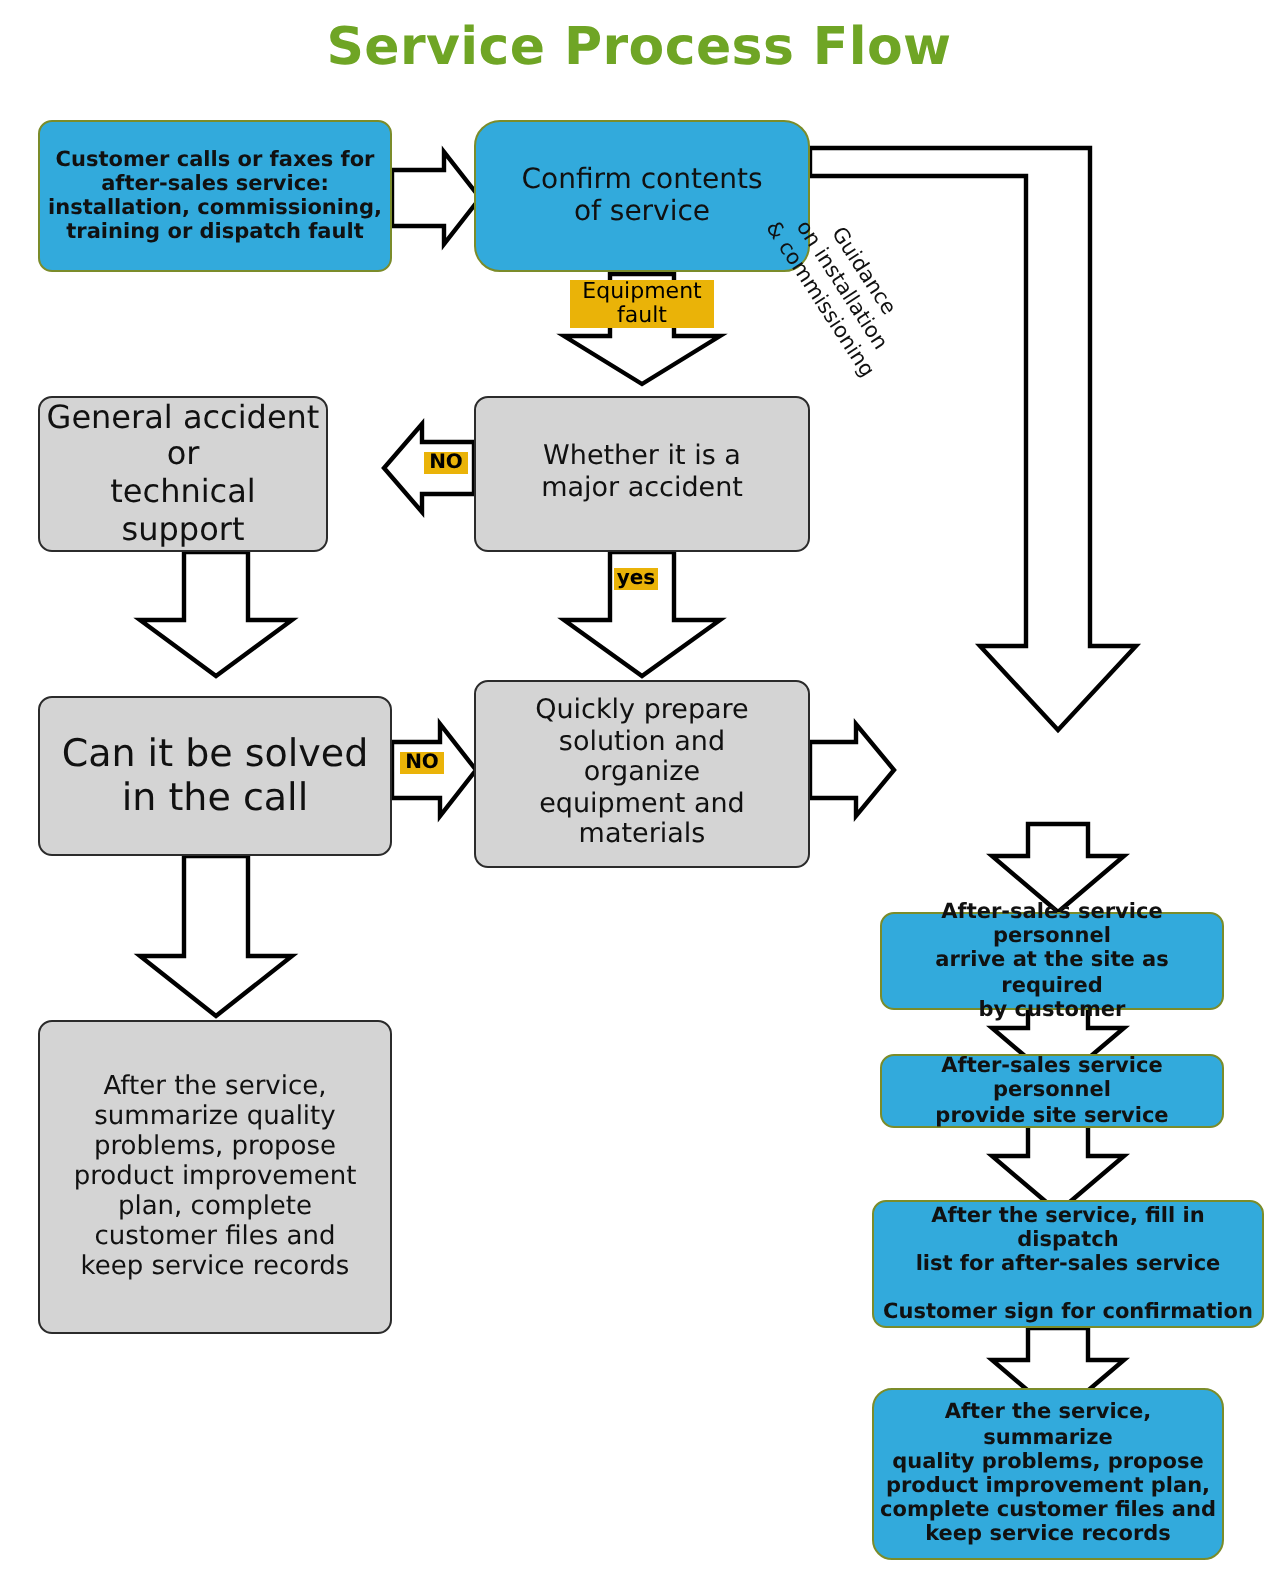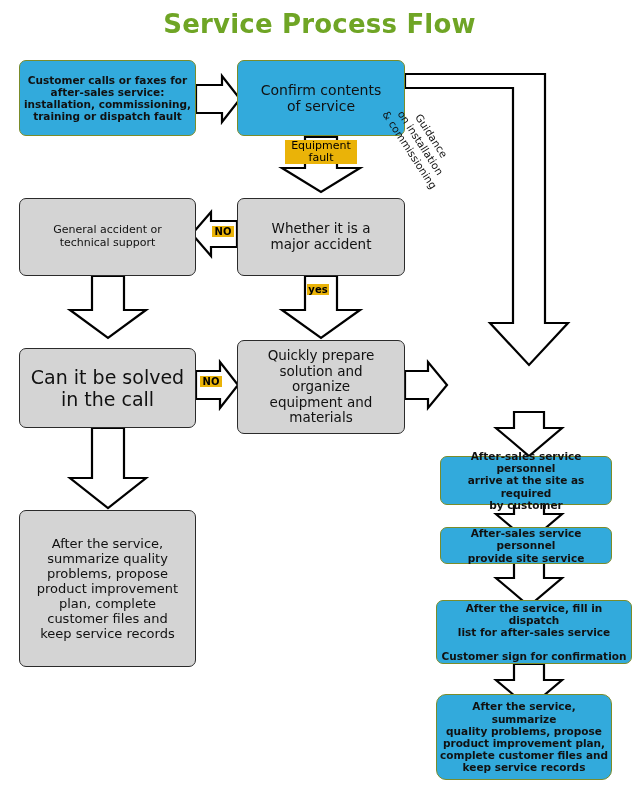--- a/index.html
+++ b/index.html
@@ -42,20 +42,21 @@
     white-space: pre-line;
     padding: 2px 3px;
   }
   .node.blue {
     background: #32AADC;
     border: 1px solid #7B8C2A;
     font-weight: bold;
   }
   .node.blue.big {
     font-weight: normal;
+    border-radius: 13px;
   }
   .node.gray {
     background: #D4D4D4;
     border: 1.5px solid #2b2b2b;
   }
   .edge-svg {
     position: absolute;
     left: 0;
     top: 0;
     width: 639px;
@@ -131,21 +132,21 @@
     <polygon class="arrow-shape" points="514,562 544,562 544,578 562,578 529,606 496,578 514,578"></polygon>
 
     <polygon class="arrow-shape" points="514,664 544,664 544,680 562,680 529,708 496,680 514,680"></polygon>
   </svg>
 
   <div class="node blue" style="left:19px; top:60px; width:177px; height:76px; font-size:10.5px;">Customer calls or faxes for after-sales service: installation, commissioning, training or dispatch fault</div>
 
   <div class="node blue big" style="left:237px; top:60px; width:168px; height:76px; font-size:14px;">Confirm contents
 of service</div>
 
-  <div class="node gray" style="left:19px; top:198px; width:177px; height:78px; font-size:11px;">General accident or
+  <div class="node gray" style="left:19px; top:198px; width:145px; height:78px; font-size:16px;">General accident or
 technical support</div>
 
   <div class="node gray" style="left:237px; top:198px; width:168px; height:78px; font-size:13.5px;">Whether it is a
 major accident</div>
 
   <div class="node gray" style="left:19px; top:348px; width:177px; height:80px; font-size:19px;">Can it be solved
 in the call</div>
 
   <div class="node gray" style="left:237px; top:340px; width:168px; height:94px; font-size:13.5px;">Quickly prepare
 solution and

